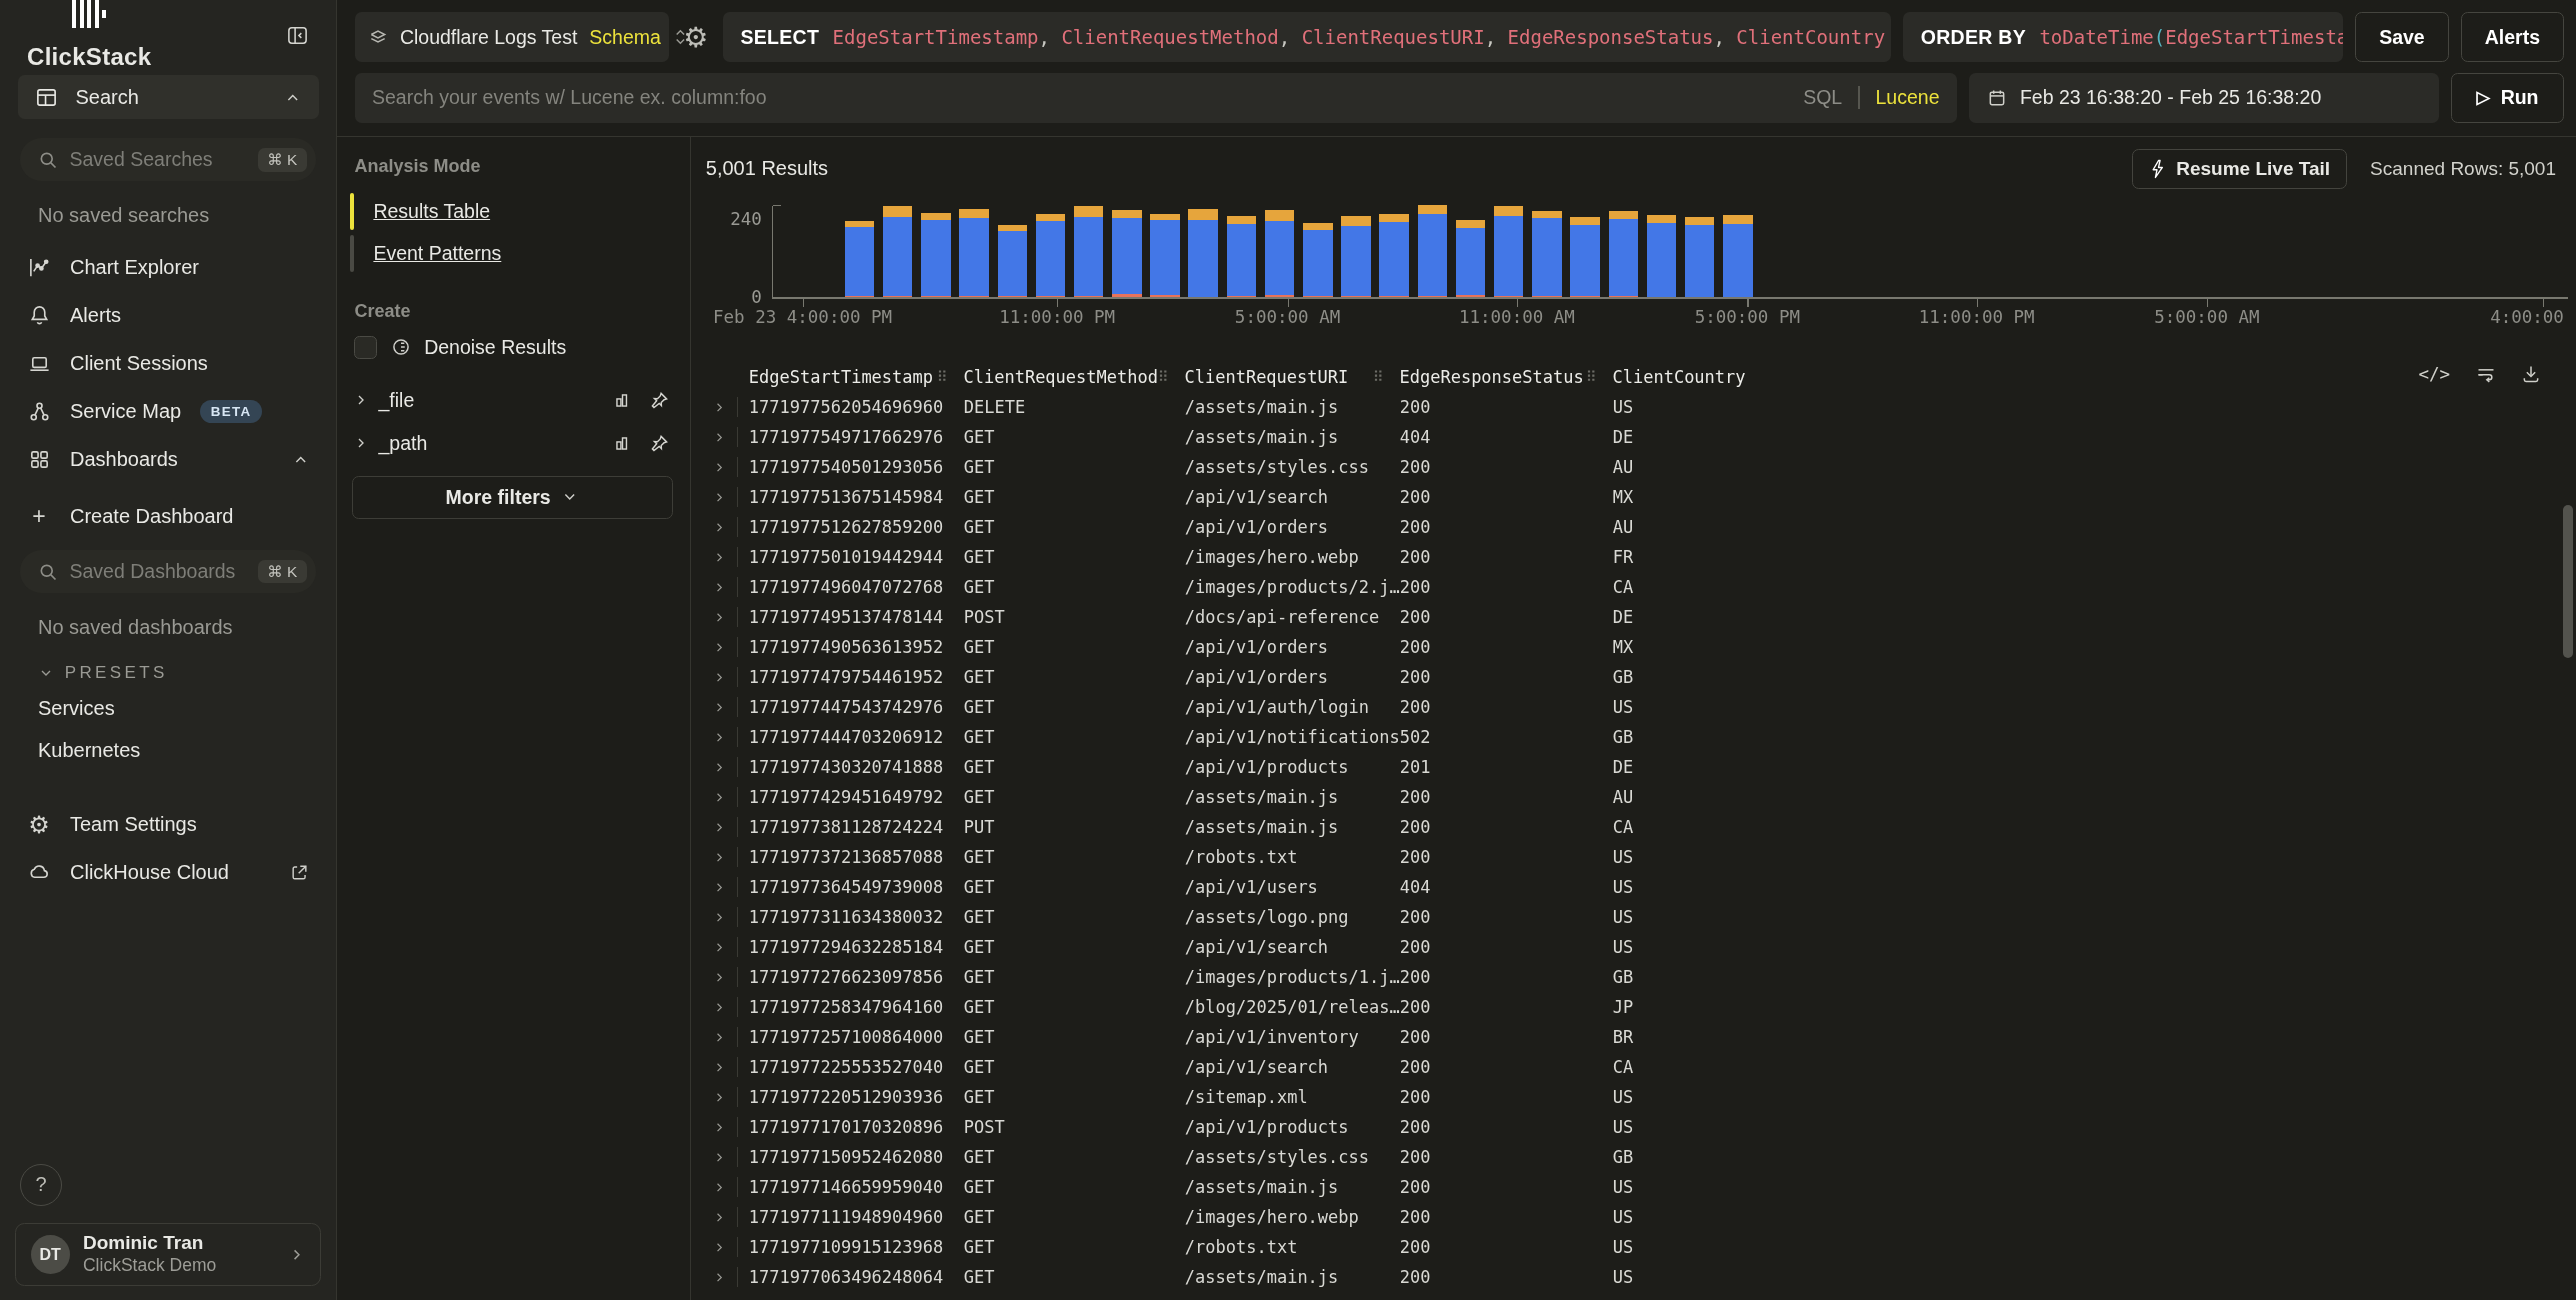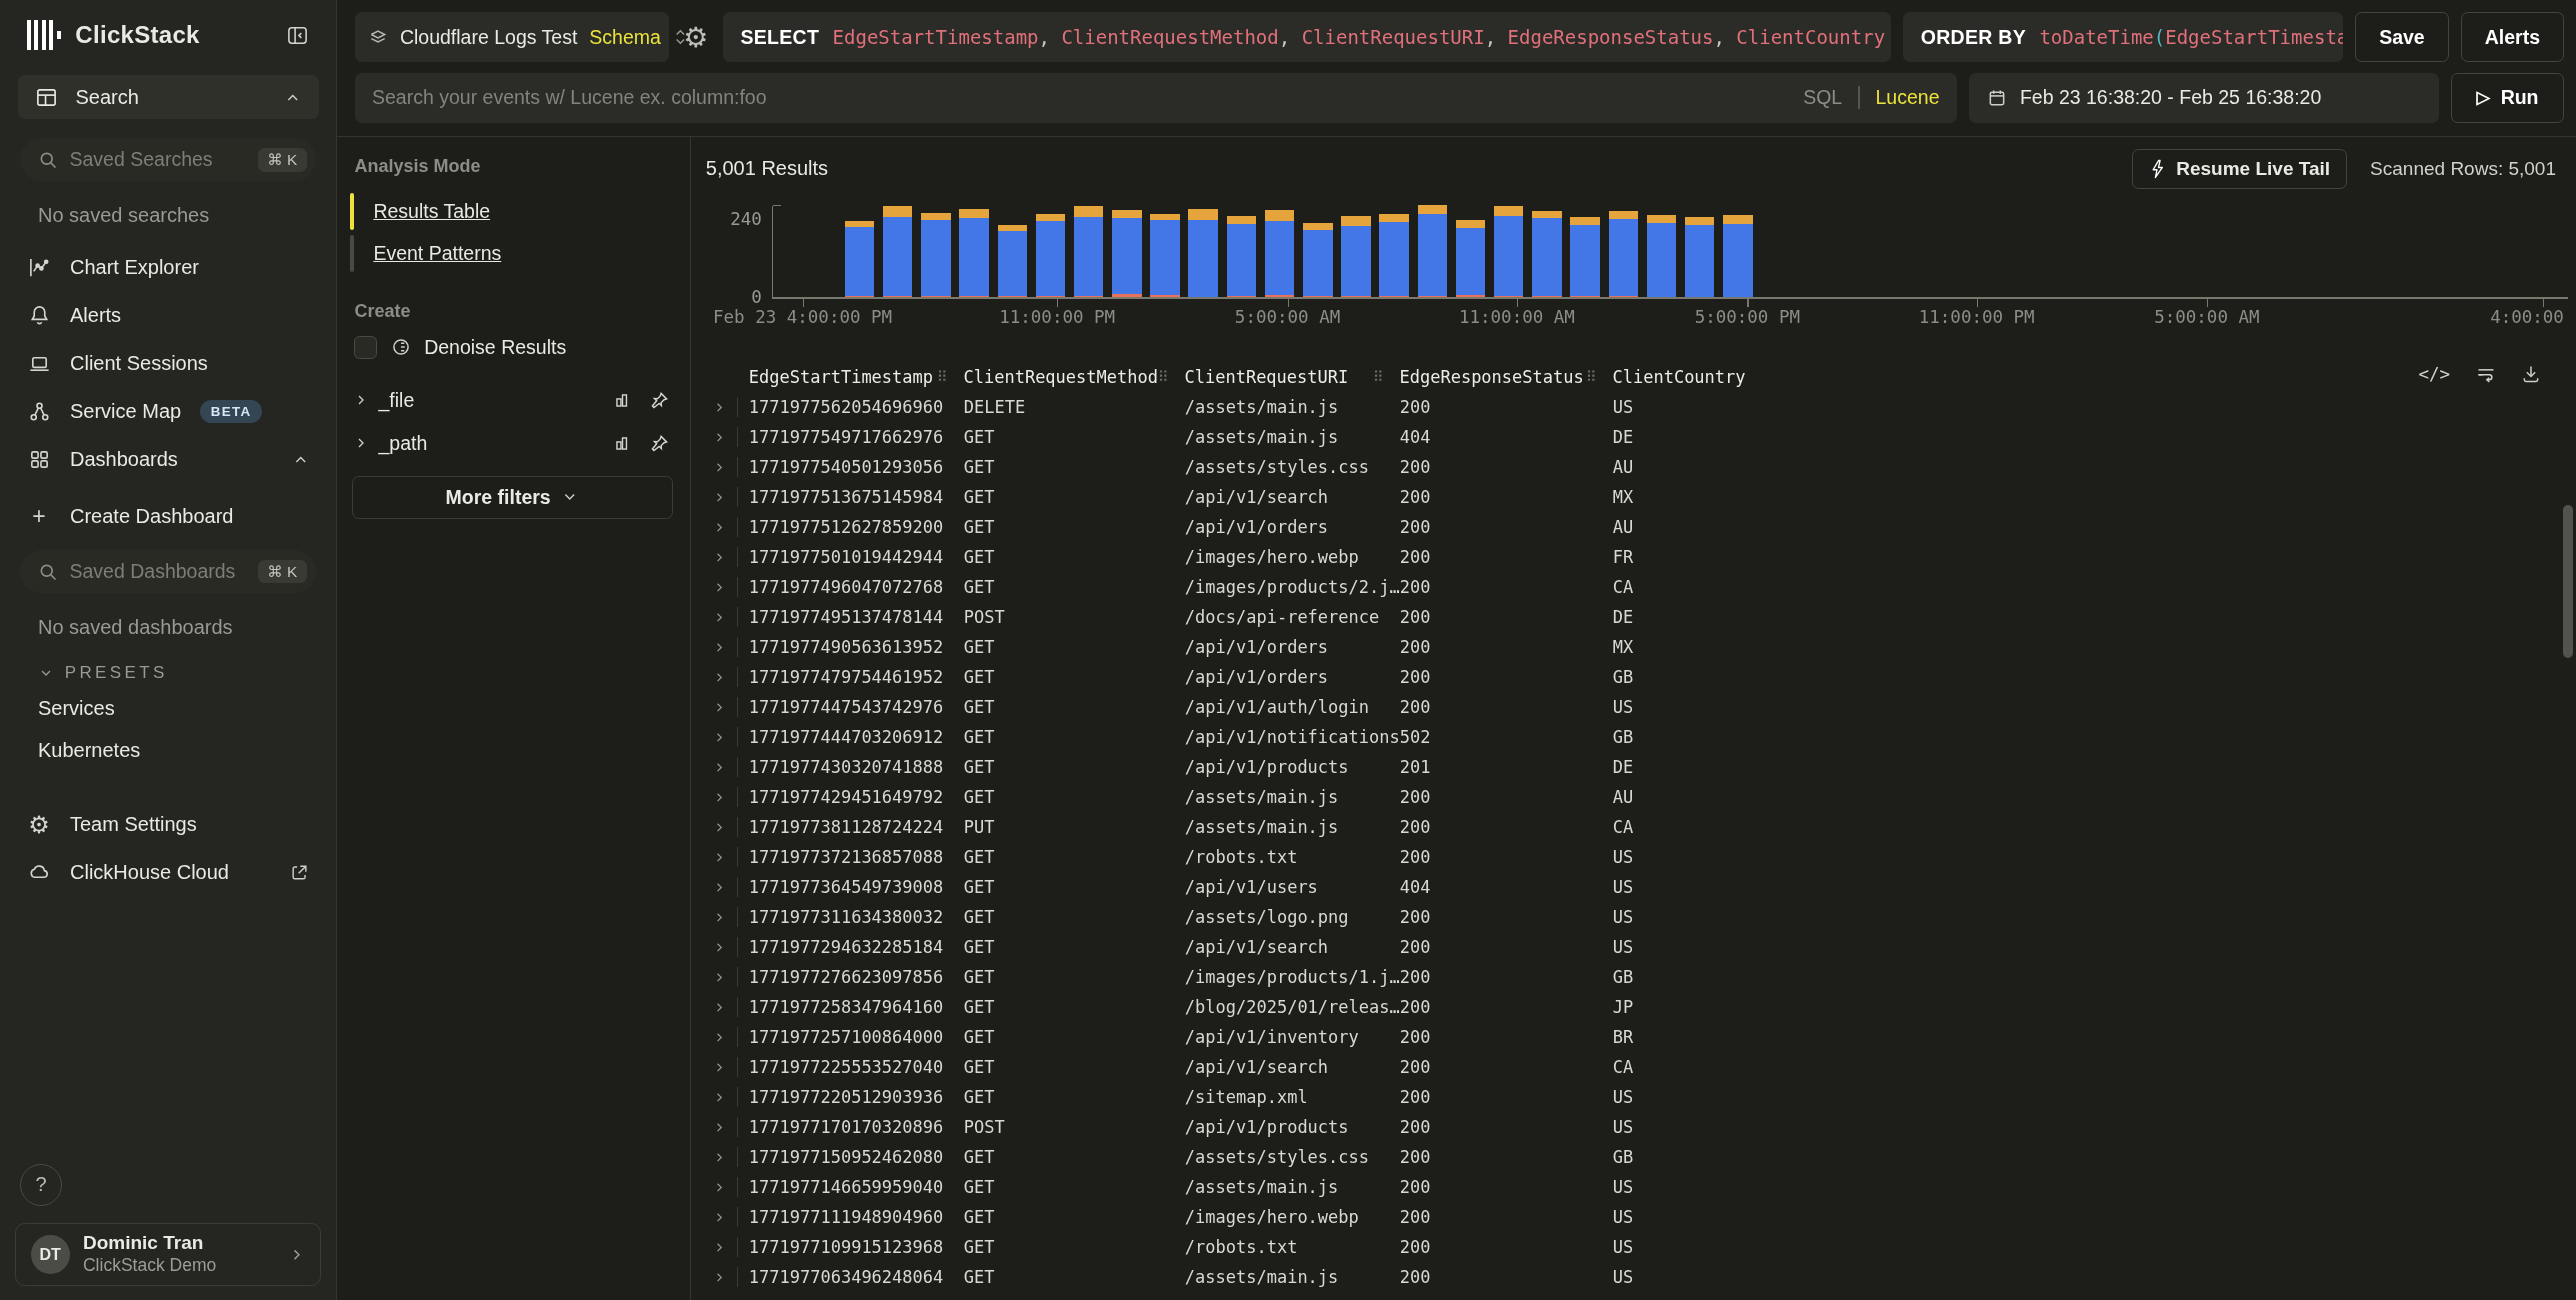--- a/index.html
+++ b/index.html
@@ -11,21 +11,21 @@
     background:var(--bg); color:var(--txt);
     font-family:"Liberation Sans", sans-serif; font-size:19.5px;
   }
   svg{display:block;}
   .app{display:flex;width:100%;height:100%;}
 
   
   .sidebar{width:337px;min-width:337px;height:100%;background:var(--side);
     border-right:0.7px solid var(--border);display:flex;flex-direction:column;position:relative;}
   .logo-row{height:70px;display:flex;align-items:center;padding:0 27px;}
-  .logo{display:flex;align-items:center;gap:14.8px;}
+  .logo{display:flex;align-items:center;gap:14.8px;flex-direction:column;}
   .logo-mark{display:flex;align-items:center;gap:3.4px;height:29.5px;}
   .logo-mark i{display:block;width:4px;height:29.5px;background:#fff;}
   .logo-mark i.dot{height:8px;}
   .logo-text{font-size:24px;font-weight:600;letter-spacing:0.3px;}
   .collapse-btn{margin-left:auto;color:#d5d5d0;cursor:pointer;}
   .nav-active{margin:5.4px 17.5px 0 17.5px;height:44px;background:var(--panel2);border-radius:6.7px;
     display:flex;align-items:center;gap:17.5px;padding:0 17.5px;font-size:20px;}
   .nav-active .chev{margin-left:auto;color:#cfcfca;}
   .side-search{margin:19px 20px 0 20px;height:43px;background:#2a2a25;border-radius:671px;
     display:flex;align-items:center;gap:12px;padding:0 9.4px 0 17.5px;}

